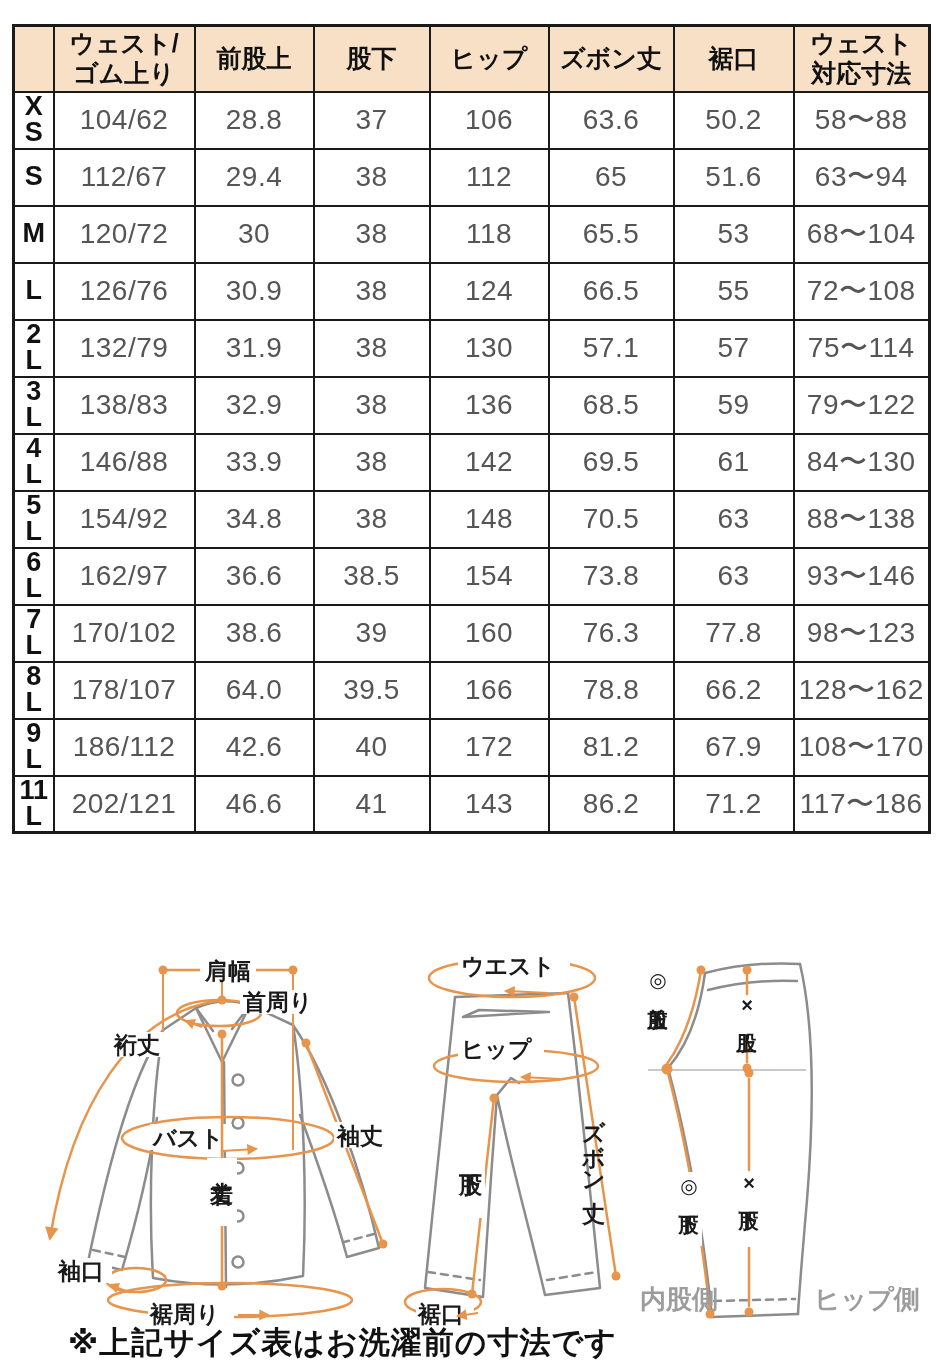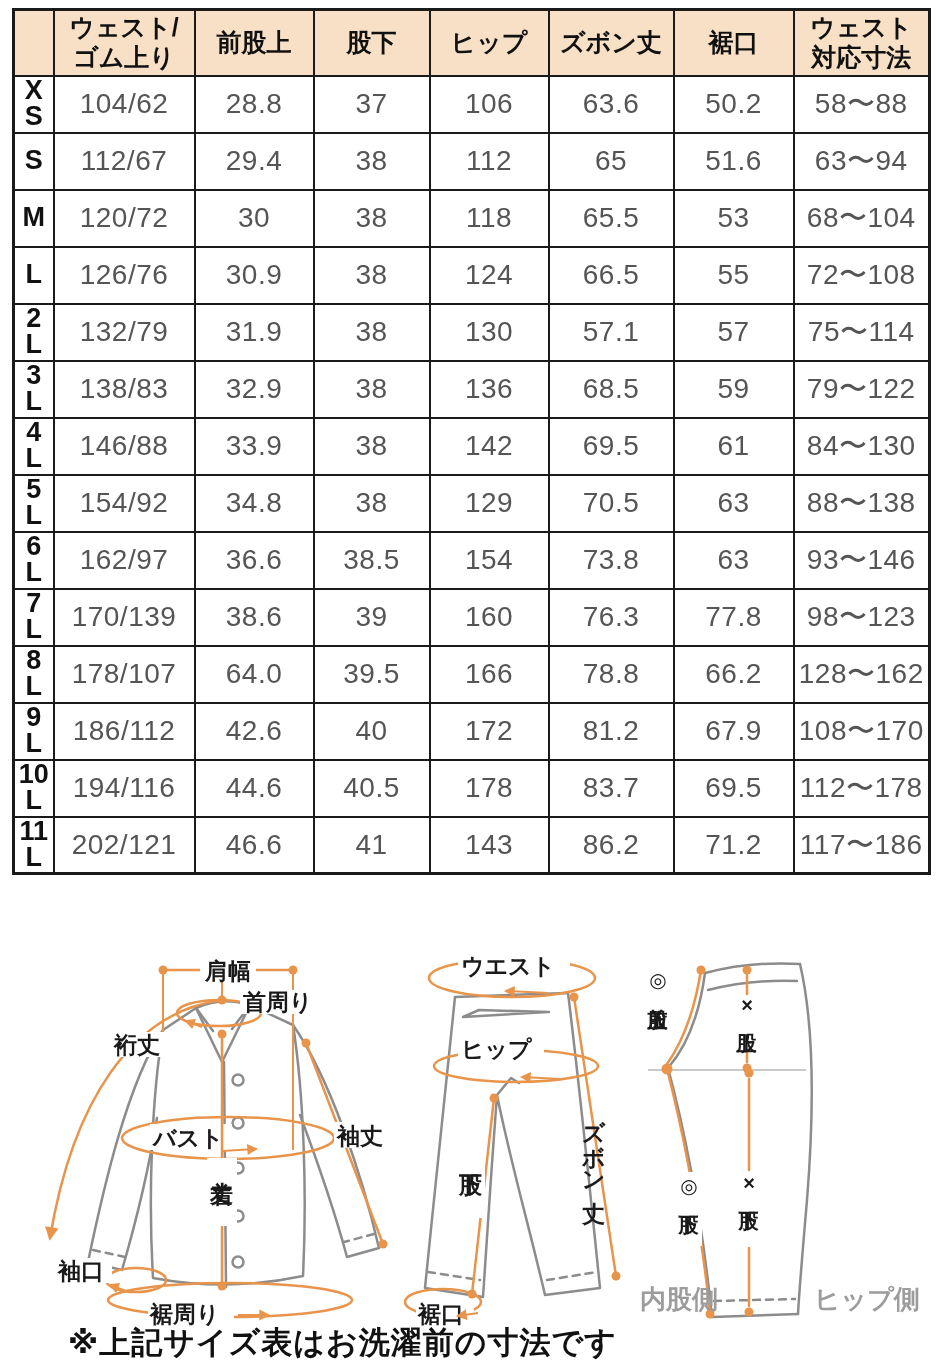--- a/index.html
+++ b/index.html
@@ -10,21 +10,21 @@
     --border:#1A1A1A;
     --side-label-gray:#9C9C9C;
   }
   *{margin:0;padding:0;box-sizing:border-box;}
   html,body{width:940px;height:1360px;background:#fff;
     font-family:"Liberation Sans","DejaVu Sans",sans-serif;}
   body{position:relative;overflow:hidden;}
 
   
   .size-table{
-    position:absolute;left:12px;top:8px;width:916px;
+    position:absolute;left:12px;top:24px;width:916px;
     border-collapse:collapse;table-layout:fixed;
     border:3px solid var(--border);
   }
   .size-table th,.size-table td{
     border:2px solid var(--border);
     text-align:center;vertical-align:middle;
     white-space:pre-line;
   }
   .size-table thead th{
     background:var(--header-bg);
@@ -169,40 +169,40 @@
         <td>69.5</td>
         <td>61</td>
         <td>84〜130</td>
       </tr>
       <tr>
         <th class="size-col">5
 L</th>
         <td>154/92</td>
         <td>34.8</td>
         <td>38</td>
-        <td>129</td>
+        <td>148</td>
         <td>70.5</td>
         <td>63</td>
         <td>88〜138</td>
       </tr>
       <tr>
         <th class="size-col">6
 L</th>
         <td>162/97</td>
         <td>36.6</td>
         <td>38.5</td>
         <td>154</td>
         <td>73.8</td>
         <td>63</td>
         <td>93〜146</td>
       </tr>
       <tr>
         <th class="size-col">7
 L</th>
-        <td>170/139</td>
+        <td>170/102</td>
         <td>38.6</td>
         <td>39</td>
         <td>160</td>
         <td>76.3</td>
         <td>77.8</td>
         <td>98〜123</td>
       </tr>
       <tr>
         <th class="size-col">8
 L</th>
@@ -217,31 +217,20 @@
       <tr>
         <th class="size-col">9
 L</th>
         <td>186/112</td>
         <td>42.6</td>
         <td>40</td>
         <td>172</td>
         <td>81.2</td>
         <td>67.9</td>
         <td>108〜170</td>
-      </tr>
-      <tr>
-        <th class="size-col">10
-L</th>
-        <td>194/116</td>
-        <td>44.6</td>
-        <td>40.5</td>
-        <td>178</td>
-        <td>83.7</td>
-        <td>69.5</td>
-        <td>112〜178</td>
       </tr>
       <tr>
         <th class="size-col">11
 L</th>
         <td>202/121</td>
         <td>46.6</td>
         <td>41</td>
         <td>143</td>
         <td>86.2</td>
         <td>71.2</td>

